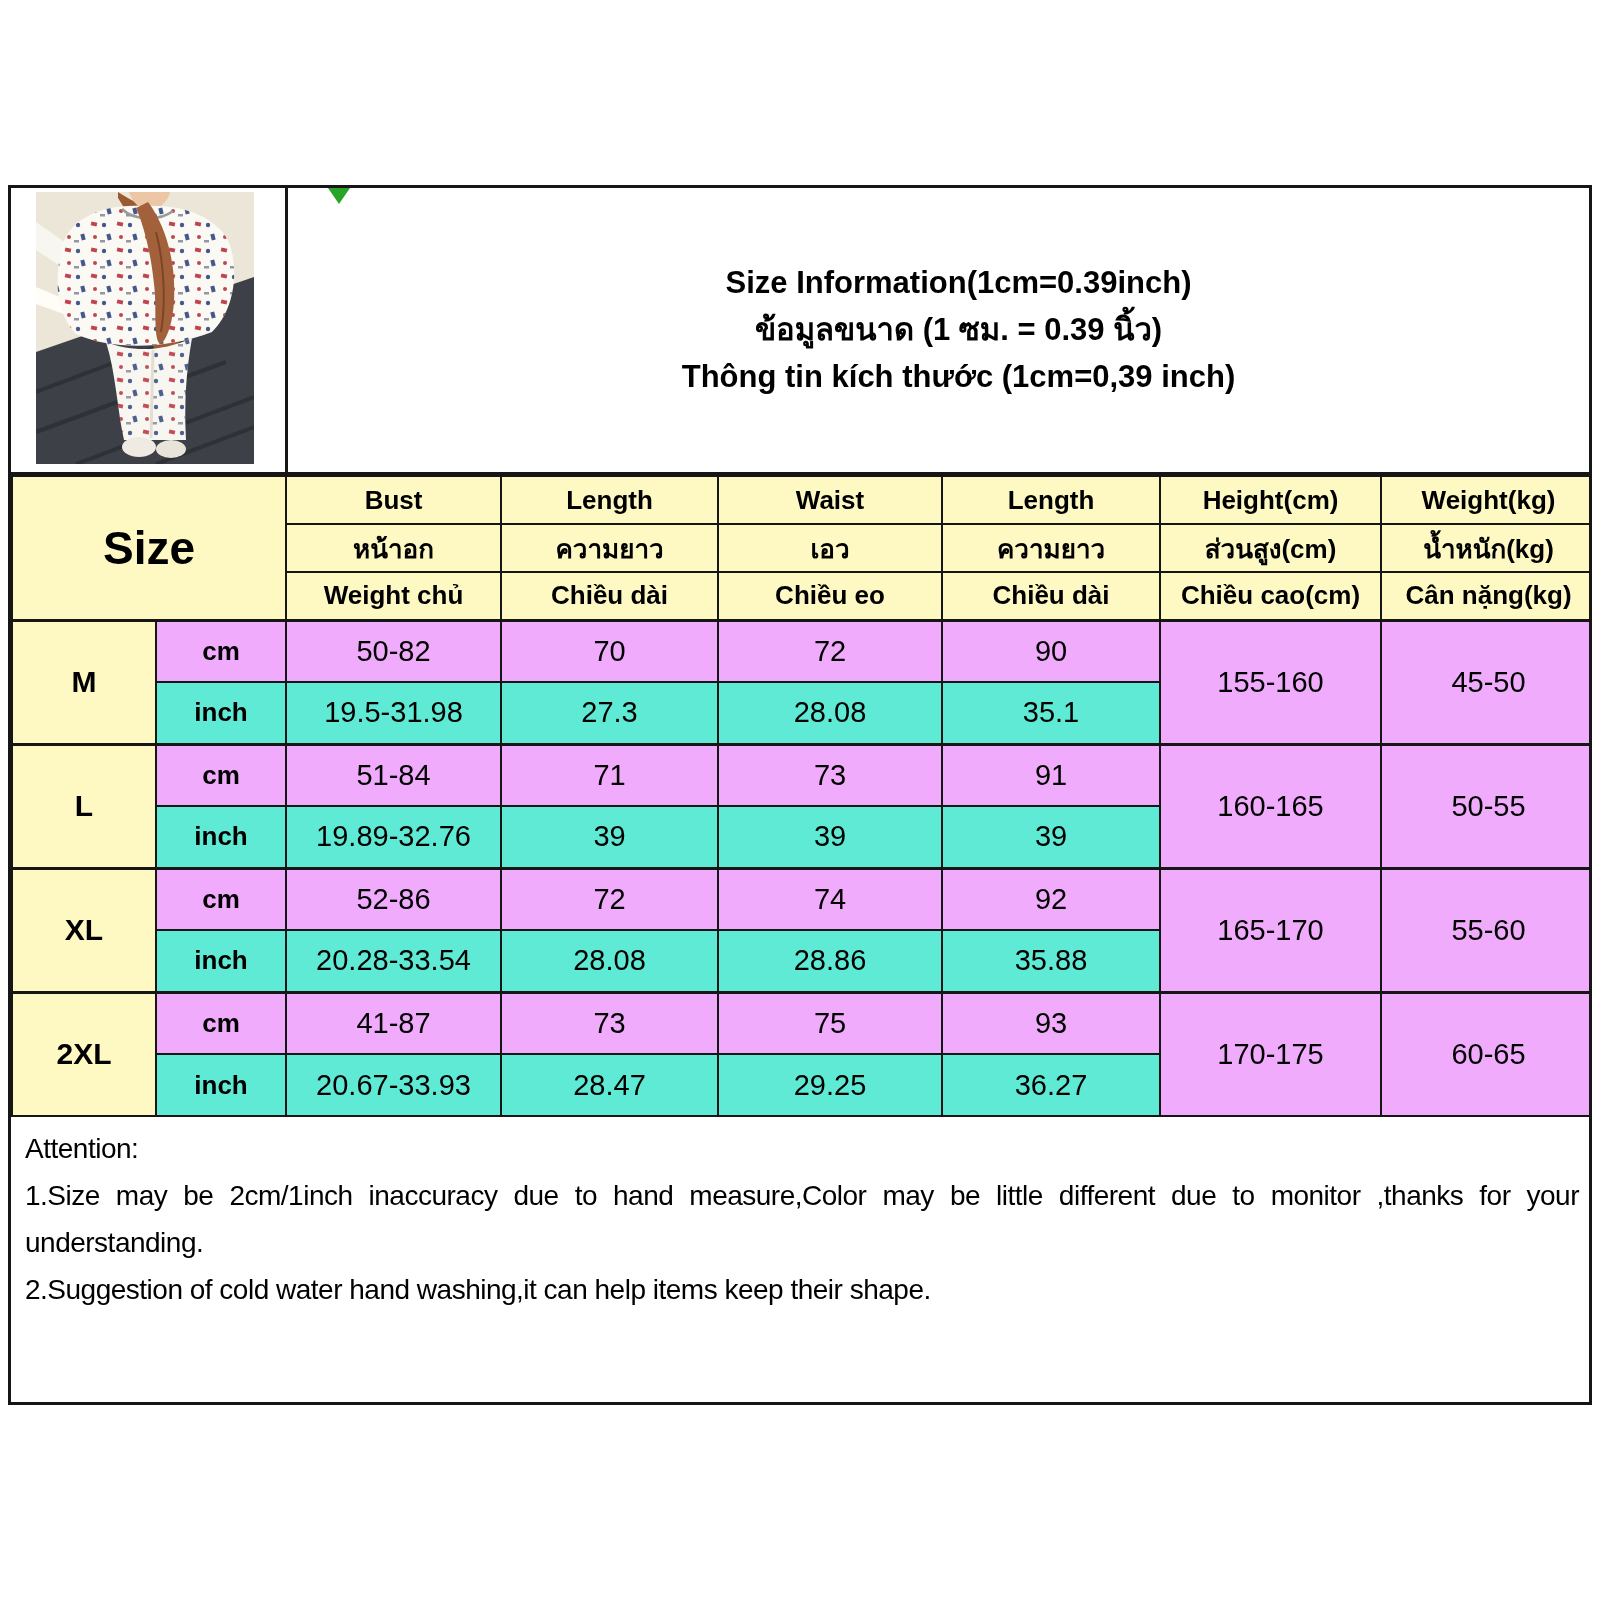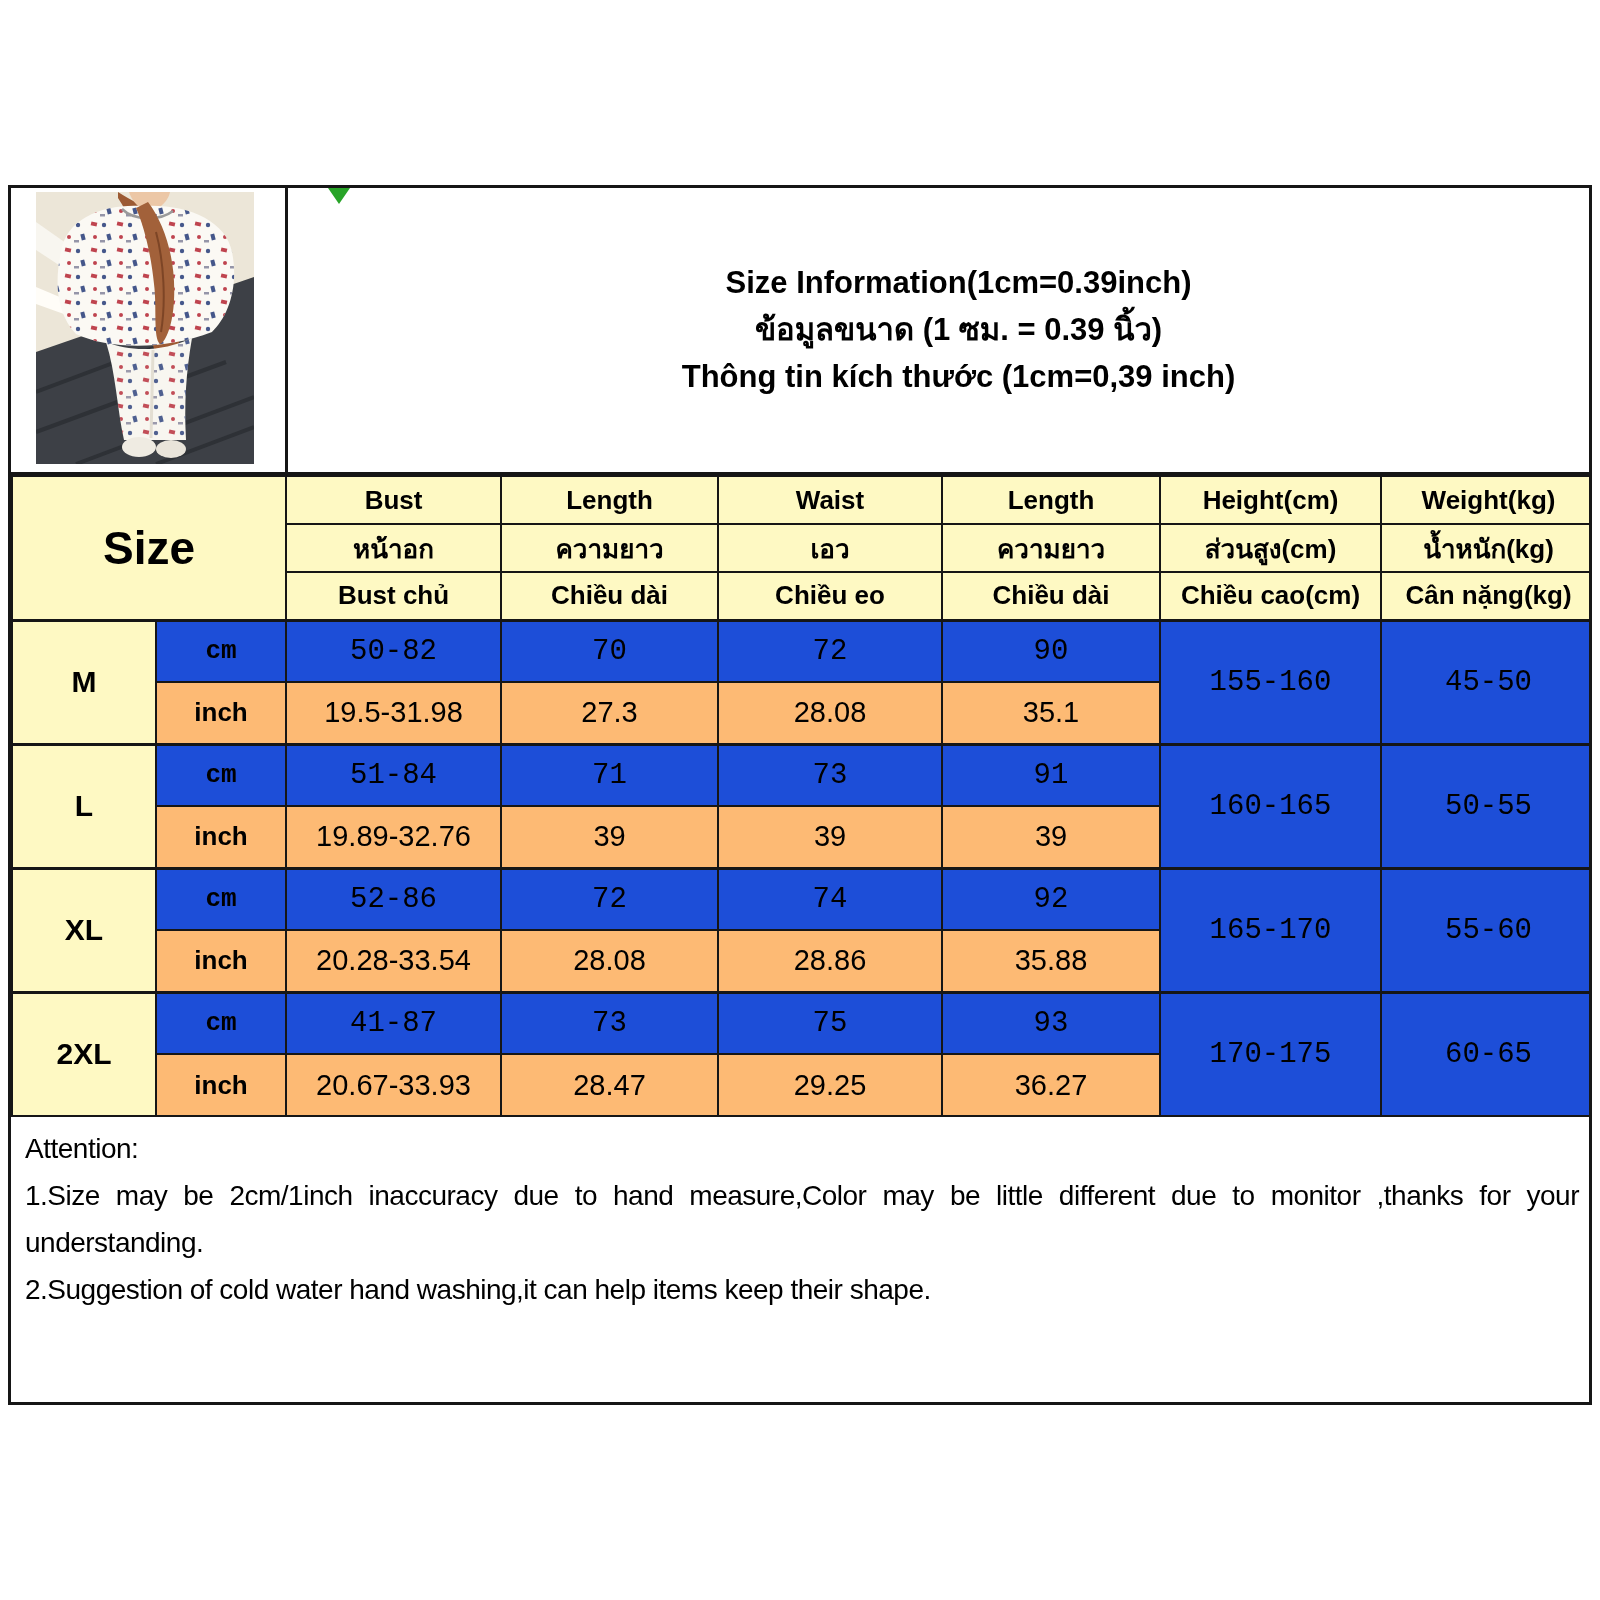--- a/index.html
+++ b/index.html
@@ -27,22 +27,22 @@
   .title-line{font-size:31px;font-weight:bold;line-height:34px;}
   
   table.size-table{width:100%;border-collapse:collapse;table-layout:fixed;}
   .size-table td{
     border:2px solid #161616;text-align:center;vertical-align:middle;padding:0 4px;
     overflow:hidden;box-sizing:border-box;
   }
   tr.hrow{height:48px;}
   tr.drow{height:62px;}
   .gray{background:#fef9c3;}
-  .lite{background:#1d4ed8;font-family:Liberation Mono, monospace;}
-  .white{background:#fdba74;}
+  .lite{background:#f0abfc;}
+  .white{background:#5eead4;}
   .size-big{font-size:46px;font-weight:bold;}
   .size-lbl{font-size:30px;font-weight:bold;}
   .hdr{font-size:26px;font-weight:bold;}
   .unit{font-size:26px;font-weight:bold;}
   .val{font-size:29px;font-weight:normal;}
   tr.group-sep td{border-top-width:3px;}
   
   .attention{padding:8px 10px 0 14px;font-size:28px;line-height:47px;letter-spacing:-0.5px;}
   .attn-justify{text-align:justify;text-align-last:justify;}
 </style>
@@ -130,21 +130,21 @@
     <tr class="hrow">
       <td class="gray hdr">หน้าอก</td>
       <td class="gray hdr">ความยาว</td>
       <td class="gray hdr">เอว</td>
       <td class="gray hdr">ความยาว</td>
       <td class="gray hdr">ส่วนสูง(cm)</td>
       <td class="gray hdr">น้ำหนัก(kg)</td>
     </tr>
 
     <tr class="hrow">
-      <td class="gray hdr">Bust chủ</td>
+      <td class="gray hdr">Weight chủ</td>
       <td class="gray hdr">Chiều dài</td>
       <td class="gray hdr">Chiều eo</td>
       <td class="gray hdr">Chiều dài</td>
       <td class="gray hdr">Chiều cao(cm)</td>
       <td class="gray hdr">Cân nặng(kg)</td>
     </tr>
 
     <tr class="drow group-sep">
       <td class="gray size-lbl" rowspan="2">M</td>
       <td class="lite unit">cm</td>

